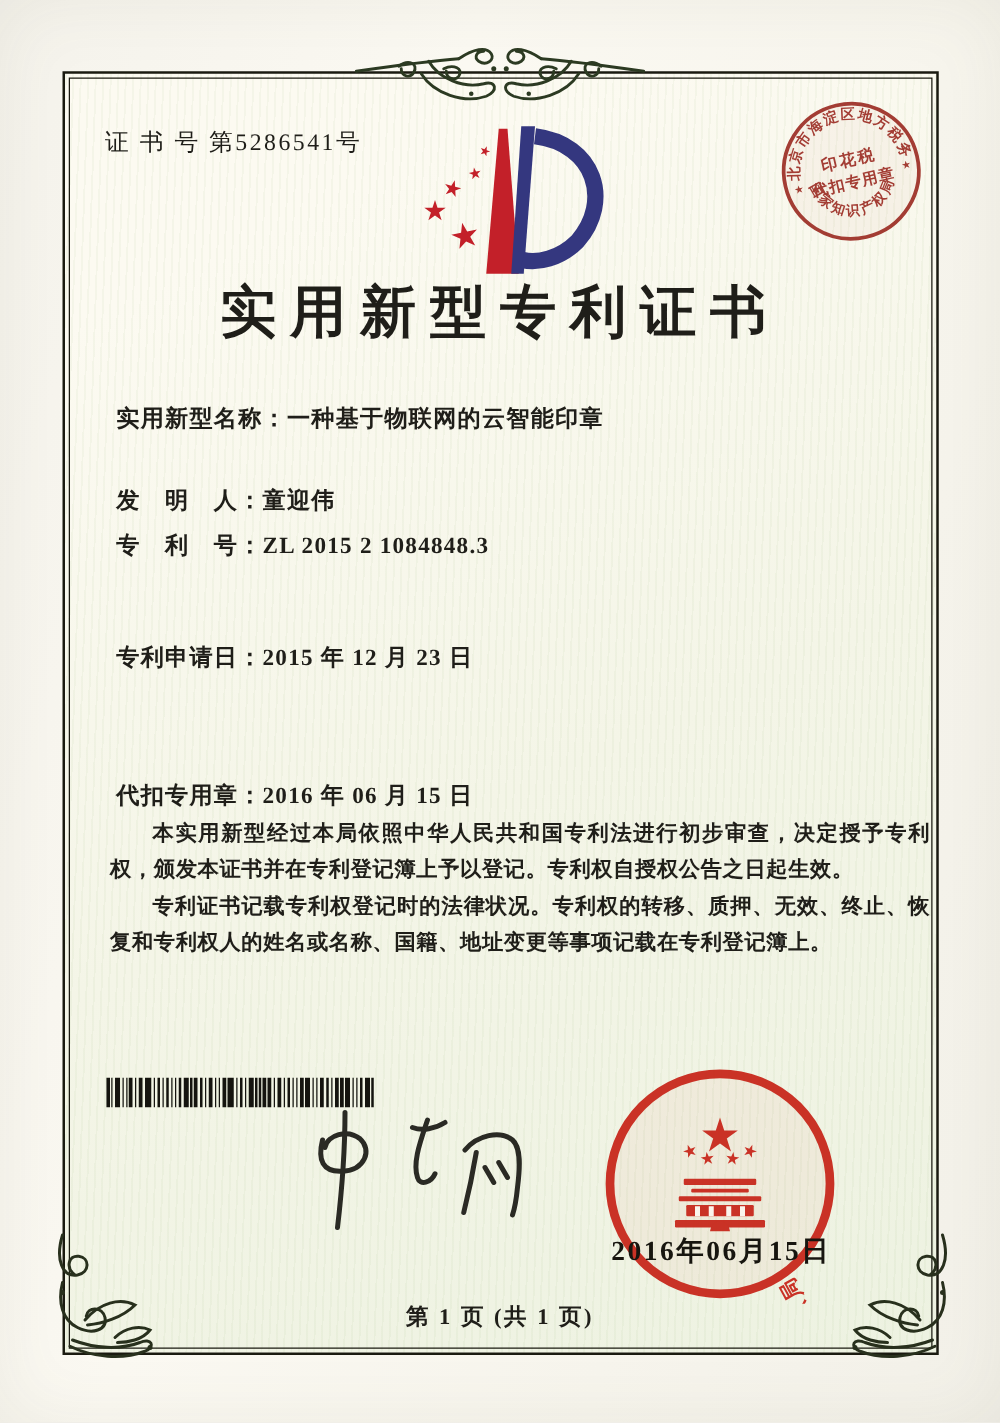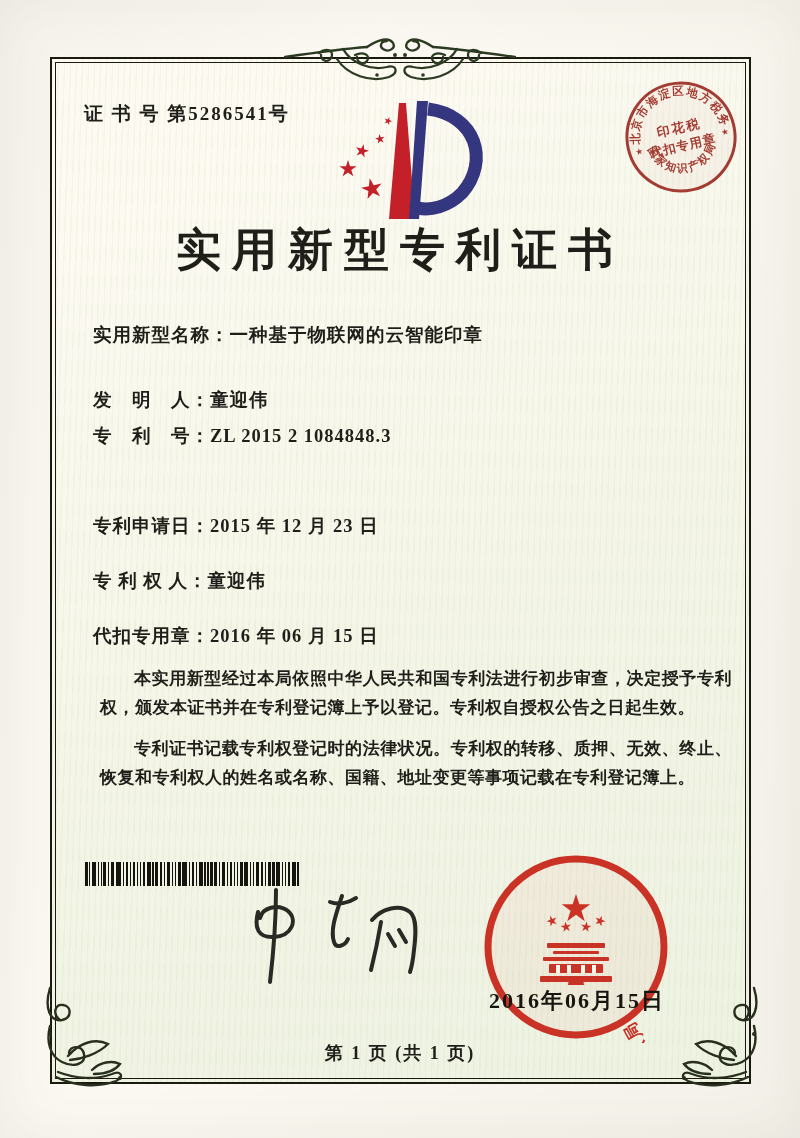--- a/index.html
+++ b/index.html
@@ -10,28 +10,28 @@
     font-family:"Liberation Serif","DejaVu Serif",serif;color:#1f1e19;
   }
   .frame{
     position:absolute;left:50px;top:57px;width:697px;height:1023px;
     border:2.5px solid #1a1a10;
     background:
       repeating-linear-gradient(92deg, rgba(150,182,120,.075) 0 1.5px, rgba(255,255,255,0) 1.5px 6px),
       linear-gradient(155deg,#fcfaf1 15%,#f4f5e7 55%,#edf2e1 100%);
   }
   .frame::after{content:"";position:absolute;inset:3px;border:1px solid #1a1a10;}
-  .cert-no{position:absolute;left:84px;top:101px;font-size:19px;font-weight:700;letter-spacing:2px;}
+  .cert-no{position:absolute;left:84px;top:101px;font-size:19px;font-weight:400;letter-spacing:2px;}
   .title{position:absolute;left:0;right:0;top:220px;text-align:center;font-size:45px;font-weight:700;letter-spacing:11px;}
   .field{position:absolute;left:93px;font-size:18.5px;font-weight:700;letter-spacing:1px;white-space:nowrap;}
   .field .fvalue{font-weight:700;}
   .f0{top:322px}.f1{top:387px}.f2{top:423px}.f3{top:513px}.f4{top:568px}.f5{top:623px}
   .paras{position:absolute;left:88px;top:652px;width:656px;font-size:17px;line-height:29px;
          letter-spacing:.5px;text-align:justify;font-weight:600;}
-  .paras p{margin:12px;text-indent:2em;}
+  .paras p{margin:0;text-indent:2em;}
   .barcode{position:absolute;left:85px;top:862px;width:226px;height:24px;display:flex;align-items:stretch;overflow:hidden;}
   .barcode i{background:#15140f;display:block;flex:none;margin-right:1.7px;}
   .officer{position:absolute;left:97px;top:922px;font-size:17.5px;font-weight:700;letter-spacing:3px;line-height:33px;}
   .signature-svg{position:absolute;left:218px;top:882px;}
   .seal-tax{position:absolute;left:620px;top:76px;width:122px;height:122px;transform:rotate(-13deg);opacity:.93;}
   .seal-office{position:absolute;left:480px;top:851px;width:192px;height:192px;opacity:.95;}
   .seal-date{position:absolute;left:489px;top:986px;font-size:22px;font-weight:700;letter-spacing:2px;color:#17150f;}
   .footer{position:absolute;left:0;right:0;top:1041px;text-align:center;font-size:18px;font-weight:600;letter-spacing:2px;}
   .logo-svg{position:absolute;left:318px;top:99px;}
   .orn-top{position:absolute;left:283px;top:31px;}
@@ -121,23 +121,20 @@
     <span class="flabel">发　明　人：</span><span class="fvalue">童迎伟</span>
   </div>
   <div class="field f0">
     <span class="flabel">实用新型名称：</span><span class="fvalue">一种基于物联网的云智能印章</span>
   </div>
   <div class="field f2">
     <span class="flabel">专　利　号：</span><span class="fvalue">ZL 2015 2 1084848.3</span>
   </div>
   <div class="field f3">
     <span class="flabel">专利申请日：</span><span class="fvalue">2015 年 12 月 23 日</span>
-  </div>
-  <div class="field f4">
-    <span class="flabel">专 利 权 人：</span><span class="fvalue">童迎伟</span>
   </div>
   <div class="field f5">
     <span class="flabel">代扣专用章：</span><span class="fvalue">2016 年 06 月 15 日</span>
   </div>
 
   <div class="paras">
     <p>本实用新型经过本局依照中华人民共和国专利法进行初步审查，决定授予专利权，颁发本证书并在专利登记簿上予以登记。专利权自授权公告之日起生效。</p>
     <p>专利证书记载专利权登记时的法律状况。专利权的转移、质押、无效、终止、恢复和专利权人的姓名或名称、国籍、地址变更等事项记载在专利登记簿上。</p>
   </div>
 

